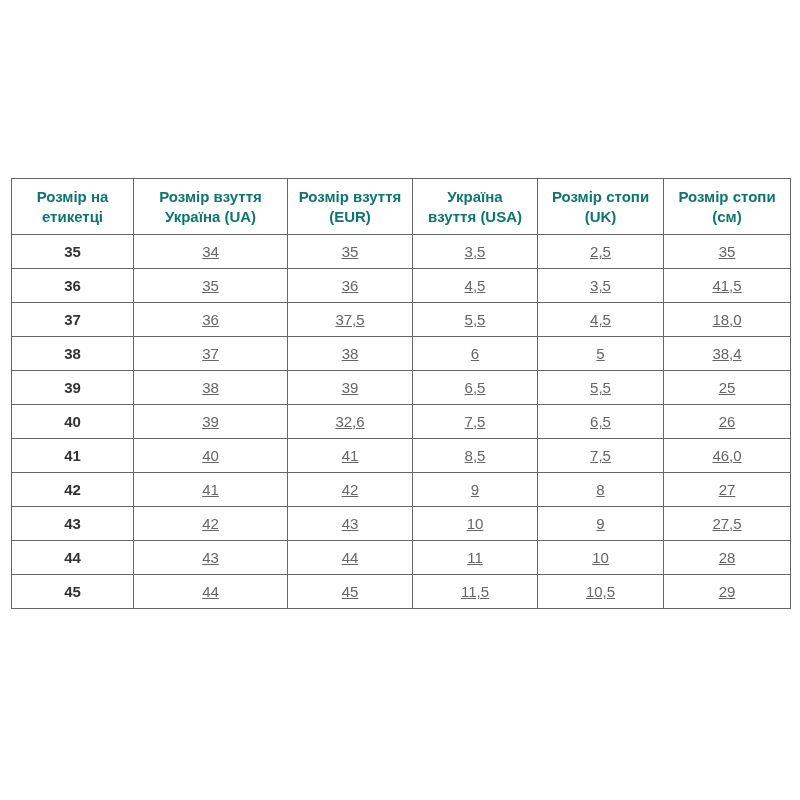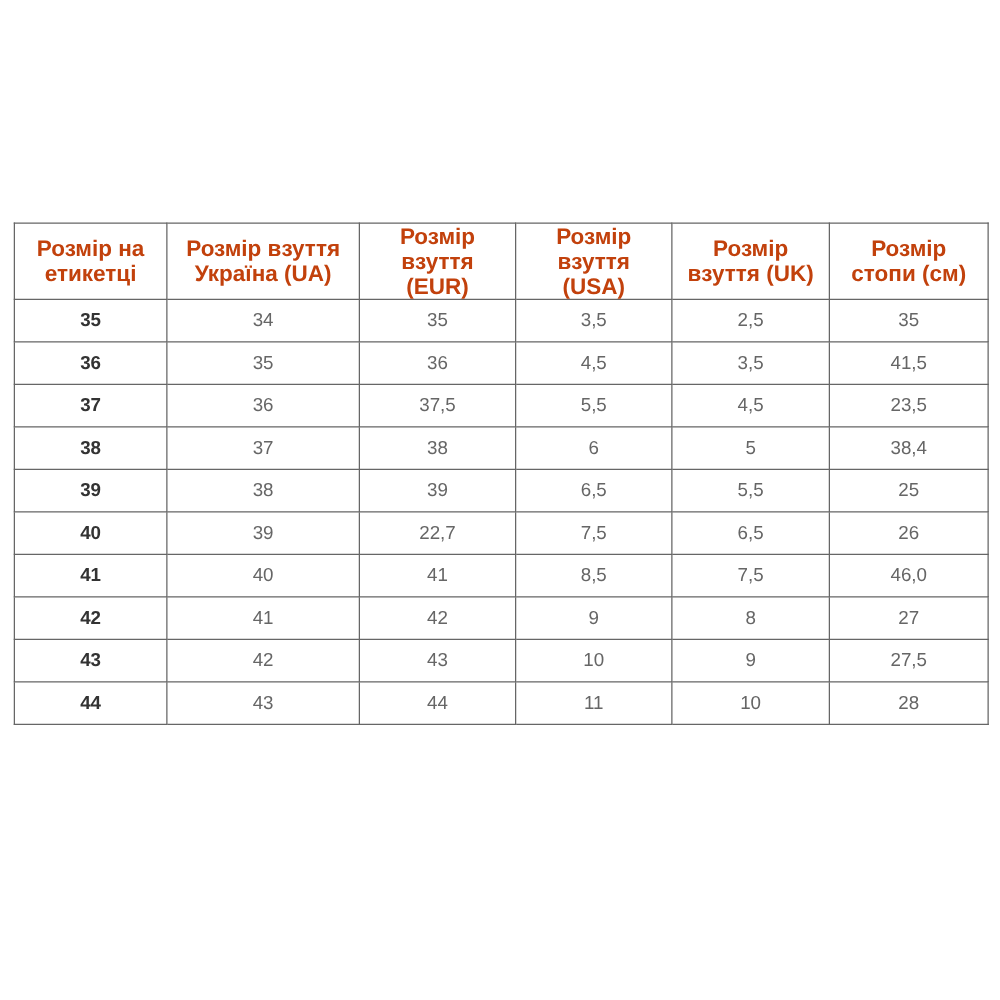--- a/index.html
+++ b/index.html
@@ -39,37 +39,38 @@
   table.size-table th,
   table.size-table td {
     border: 1px solid #666666;
     text-align: center;
     vertical-align: middle;
     padding: 0 10px;
     box-sizing: border-box;
   }
   table.size-table thead th {
     height: 56px;
-    font-size: 18px;
+    font-size: 15px;
     font-weight: bold;
-    color: #c2410c;
+    color: #0f766e;
     line-height: 20px;
   }
   table.size-table tbody td,
   table.size-table tbody th {
     height: 34px;
     font-size: 15px;
   }
   table.size-table tbody th.row-label {
     font-weight: bold;
     color: #333333;
   }
   table.size-table tbody td {
     font-weight: normal;
     color: #666666;
+    text-decoration: underline;
   }
 </style>
 </head>
 <body>
 
 <div class="page">
   <div class="table-wrap">
     <table class="size-table">
       <colgroup>
         <col class="c0">
@@ -77,22 +78,22 @@
           <col class="c2">
           <col class="c3">
           <col class="c4">
           <col class="c5">
       </colgroup>
       <thead>
         <tr>
             <th>Розмір на етикетці</th>
             <th>Розмір взуття Україна (UA)</th>
             <th>Розмір взуття (EUR)</th>
-            <th>Розмір взуття (USA)</th>
-            <th>Розмір взуття (UK)</th>
+            <th>Україна взуття (USA)</th>
+            <th>Розмір стопи (UK)</th>
             <th>Розмір стопи (см)</th>
           </tr>
       </thead>
       <tbody>
           <tr>
             <th class="row-label">35</th>
             <td>34</td>
             <td>35</td>
             <td>3,5</td>
             <td>2,5</td>
@@ -105,42 +106,42 @@
             <td>4,5</td>
             <td>3,5</td>
             <td>41,5</td>
           </tr>
           <tr>
             <th class="row-label">37</th>
             <td>36</td>
             <td>37,5</td>
             <td>5,5</td>
             <td>4,5</td>
-            <td>23,5</td>
+            <td>18,0</td>
           </tr>
           <tr>
             <th class="row-label">38</th>
             <td>37</td>
             <td>38</td>
             <td>6</td>
             <td>5</td>
             <td>38,4</td>
           </tr>
           <tr>
             <th class="row-label">39</th>
             <td>38</td>
             <td>39</td>
             <td>6,5</td>
             <td>5,5</td>
             <td>25</td>
           </tr>
           <tr>
             <th class="row-label">40</th>
             <td>39</td>
-            <td>22,7</td>
+            <td>32,6</td>
             <td>7,5</td>
             <td>6,5</td>
             <td>26</td>
           </tr>
           <tr>
             <th class="row-label">41</th>
             <td>40</td>
             <td>41</td>
             <td>8,5</td>
             <td>7,5</td>
@@ -163,16 +164,24 @@
             <td>27,5</td>
           </tr>
           <tr>
             <th class="row-label">44</th>
             <td>43</td>
             <td>44</td>
             <td>11</td>
             <td>10</td>
             <td>28</td>
           </tr>
+          <tr>
+            <th class="row-label">45</th>
+            <td>44</td>
+            <td>45</td>
+            <td>11,5</td>
+            <td>10,5</td>
+            <td>29</td>
+          </tr>
         </tbody>
     </table>
   </div>
 </div>
 
 </body></html>

